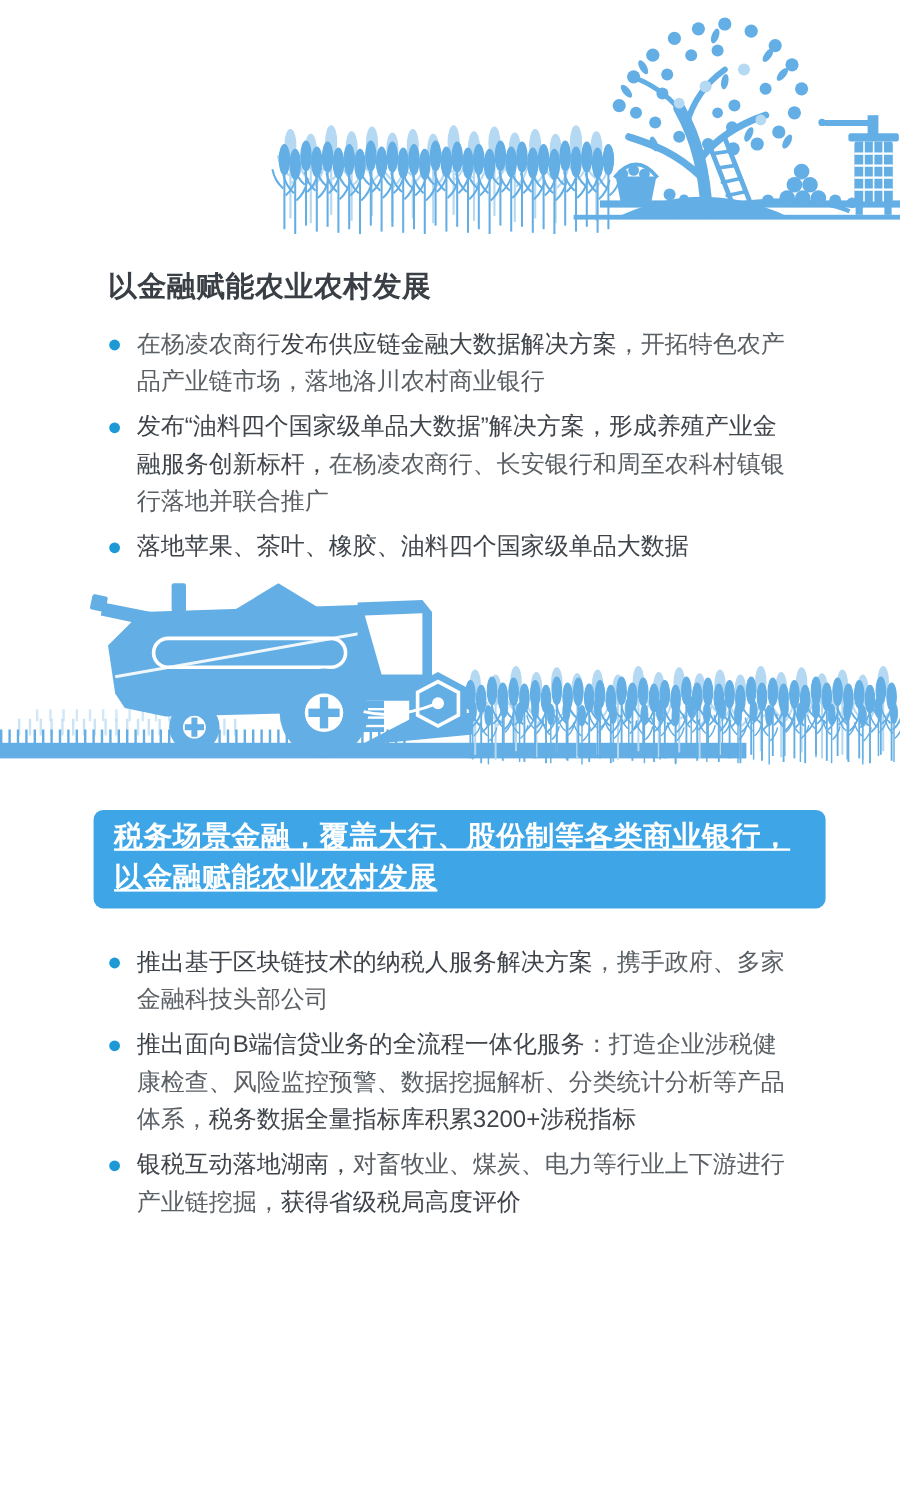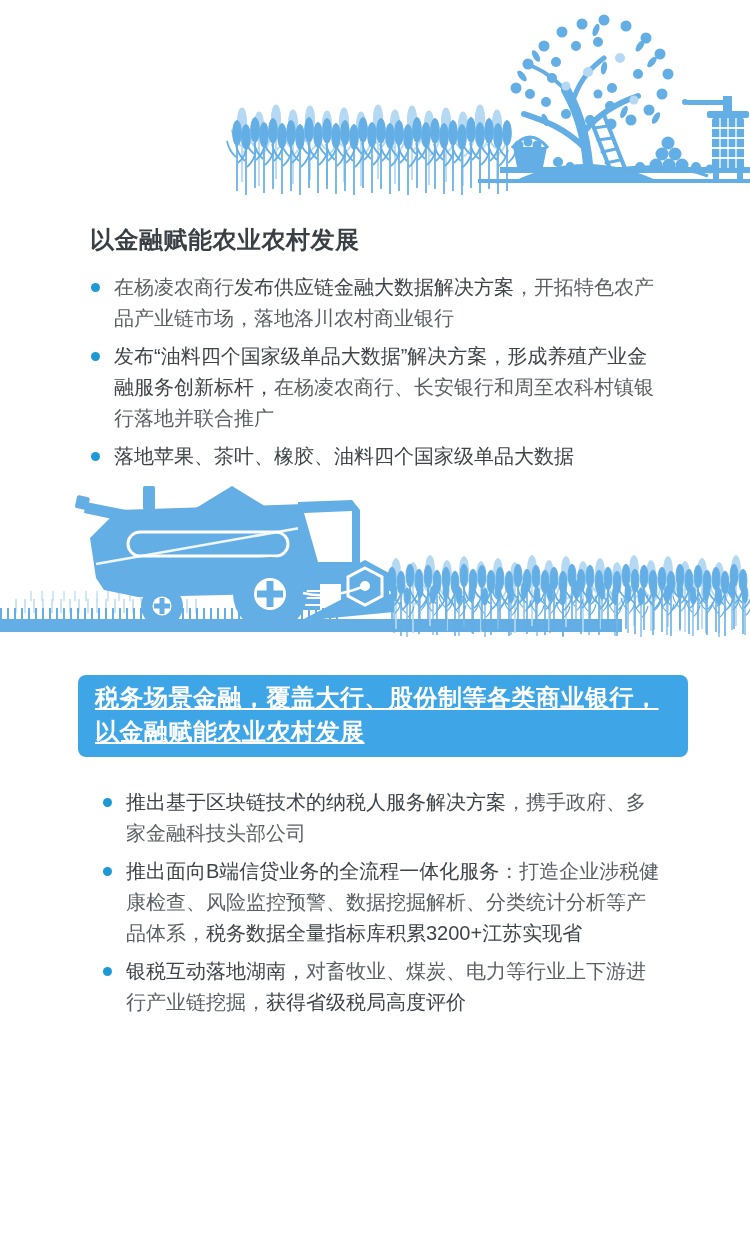--- a/index.html
+++ b/index.html
@@ -32,21 +32,21 @@
   }
   .t{color:#5b6065;font-weight:400;}
   .t.b{color:#3f444a;font-weight:400;}
 
   .banner{
     margin:35px 62px 0 78px;
     background:#3ea6e6;border-radius:8px;
     color:#ffffff;font-weight:700;font-size:24px;line-height:34px;
     padding:6px 17px 8px 17px;letter-spacing:0.5px;text-decoration:underline;
   }
-  .list-2{margin-top:30px;margin-left:12px;}
+  .list-2{margin-top:30px;}
 </style>
 </head>
 <body>
 
 <div class="page">
 
   <svg class="hero-top" viewBox="0 0 750 200" aria-hidden="true">
     <defs>
       <g id="stalk">
         <line x1="0" y1="0" x2="0" y2="-50" stroke-width="1.7"></line>
@@ -394,21 +394,21 @@
   </div>
 
   <div class="content list-2">
     <ul class="bullets">
       <li>
         <span class="dot"></span>
         <span class="t b">推出基于区块链技术的纳税人服务解决方案</span><span class="t">，携手政府、多家金融科技头部公司</span>
       </li>
       <li>
         <span class="dot"></span>
-        <span class="t b">推出面向B端信贷业务的全流程一体化服务</span><span class="t">：打造企业涉税健康检查、风险监控预警、数据挖掘解析、分类统计分析等产品体系，</span><span class="t b">税务数据全量指标库积累3200+江苏实现省</span>
+        <span class="t b">推出面向B端信贷业务的全流程一体化服务</span><span class="t">：打造企业涉税健康检查、风险监控预警、数据挖掘解析、分类统计分析等产品体系，</span><span class="t b">税务数据全量指标库积累3200+涉税指标</span>
       </li>
       <li>
         <span class="dot"></span>
         <span class="t b">银税互动落地湖南，</span><span class="t">对畜牧业、煤炭、电力等行业上下游进行产业链挖掘，</span><span class="t b">获得省级税局高度评价</span>
       </li>
     </ul>
   </div>
 
 </div>
 

